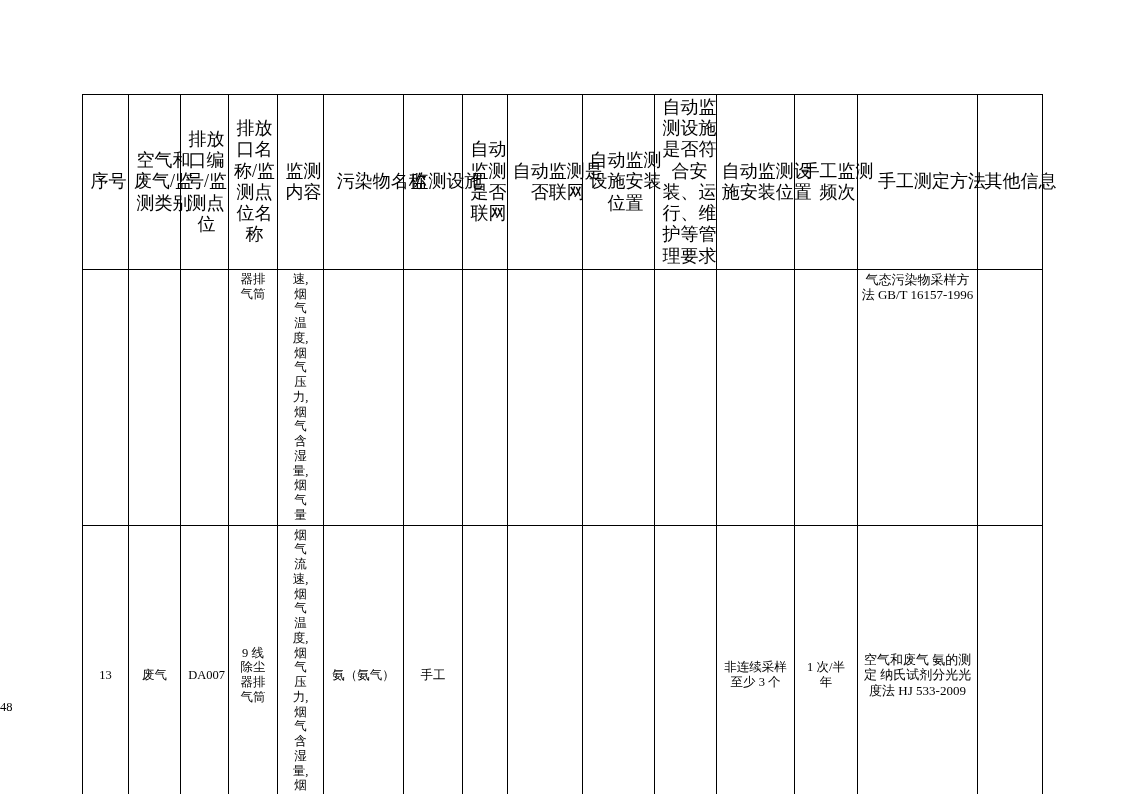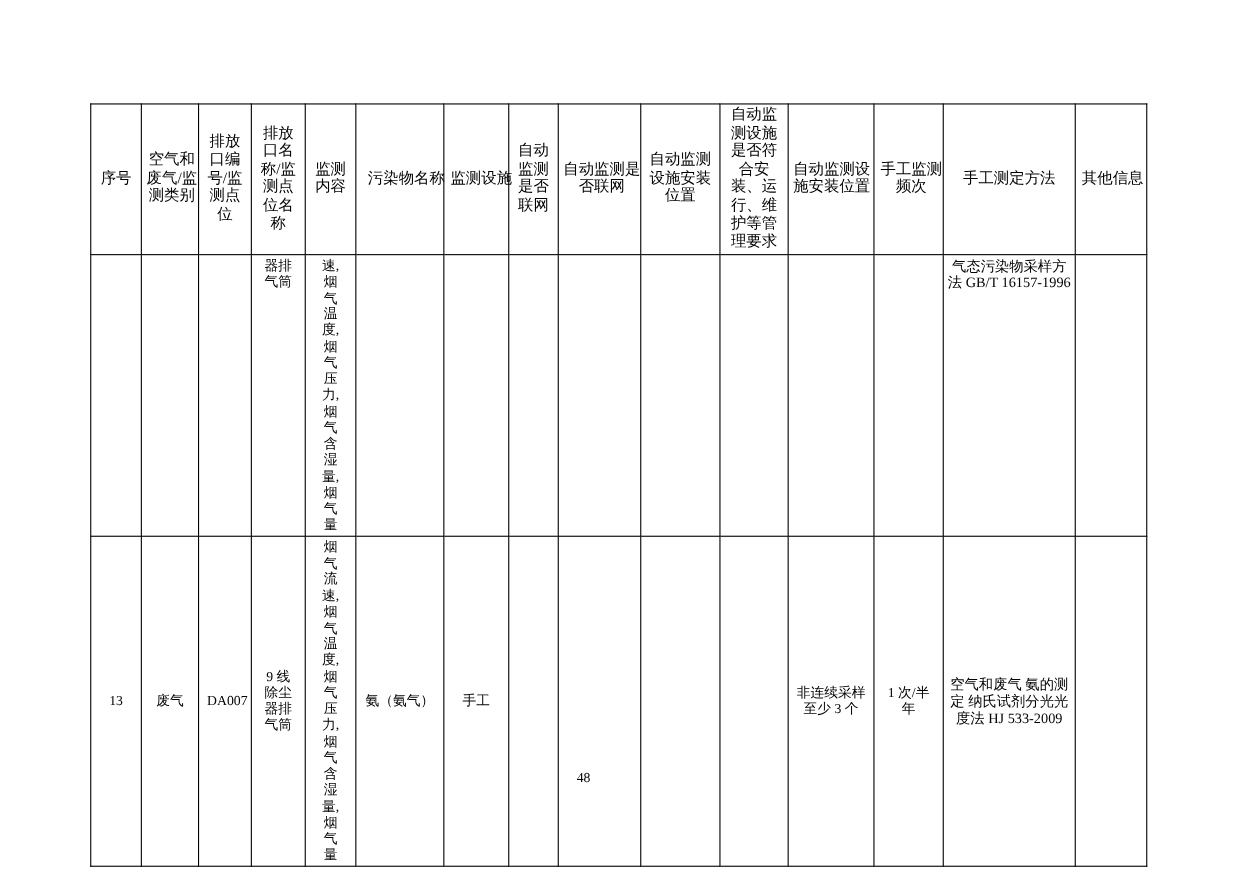--- a/index.html
+++ b/index.html
@@ -53,21 +53,21 @@
   col.c7  { width: 45px; }
   col.c8  { width: 75px; }
   col.c9  { width: 72px; }
   col.c10 { width: 62px; }
   col.c11 { width: 78px; }
   col.c12 { width: 63px; }
   col.c13 { width: 120px; }
   col.c14 { width: 65px; }
 
   thead td {
-    font-size: 14px;
+    font-size: 18px;
     height: 108px;
     padding: 3px 3px;
     margin-left: 15px;
   }
   tbody td {
     font-size: 12.5px;
   }
   .row1 td { height: 205px; }
   .row2 td { height: 250px; }
 
@@ -86,21 +86,21 @@
 
   .cell-method {
     font-size: 13px;
     line-height: 1.35;
   }
   .page-number {
     position: absolute;
     left: 0;
     top: 700px;
     width: 1061px;
-    text-align: center;
+    text-align: left;
     font-size: 12.5px;
     font-family: "Liberation Serif", "DejaVu Serif", serif;
   }
 </style>
 </head>
 <body>
 
 <div class="page">
 
   <div class="table-wrap">

